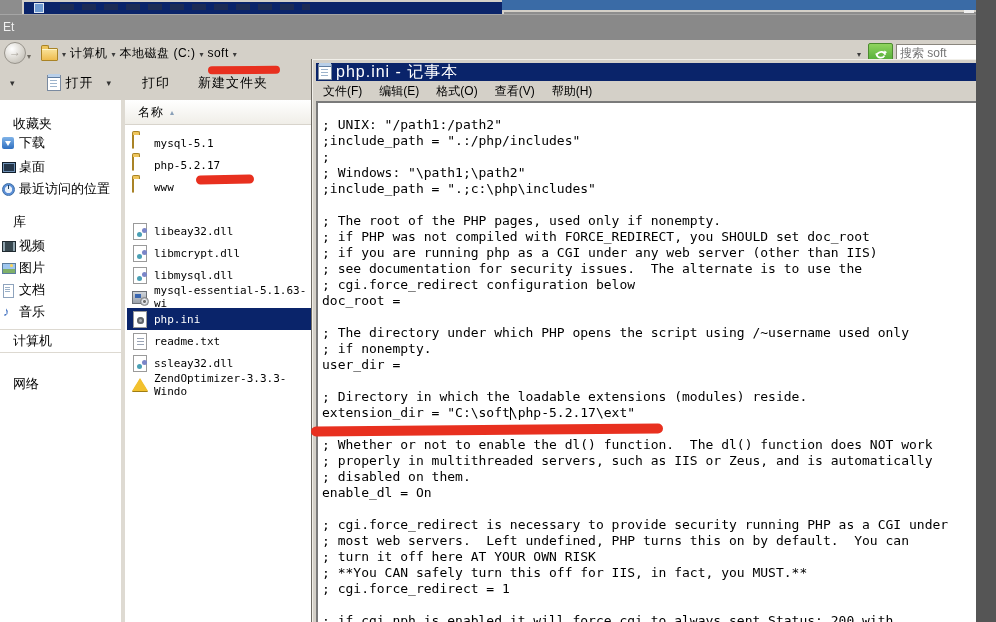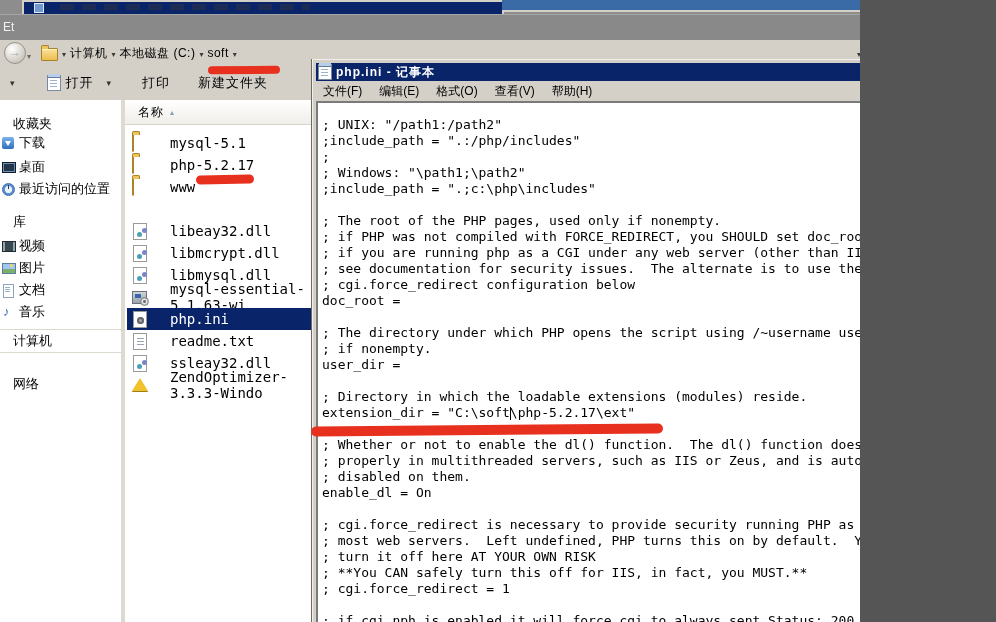--- a/index.html
+++ b/index.html
@@ -1,16 +1,16 @@
 <!DOCTYPE html>
 <html><head>
 <meta charset="utf-8">
 <style>
   html,body{margin:0;padding:0;background:#555;}
-  .screen{position:relative;width:860px;height:622px;overflow:hidden;background:#4d7c0f;
+  .screen{position:relative;width:976px;height:622px;overflow:hidden;background:#4d7c0f;
           font-family:"Liberation Sans","DejaVu Sans",sans-serif;color:#000;}
   .abs{position:absolute;}
 
   
   .top-bg{left:0;top:0;width:996px;height:14px;background:#8d8d8d;}
   .frag-win{left:22px;top:0;width:478px;height:13px;background:#0a246a;border:2px solid #d4d0c8;border-bottom:none;}
   .frag-icon{left:34px;top:3px;width:8px;height:8px;background:#6f9ad0;border:1px solid #dfe8f4;}
   .frag-text{left:60px;top:4px;width:250px;height:6px;
      background:repeating-linear-gradient(90deg,#1d2c55 0 14px,transparent 14px 22px);}
   .frag-blue{left:502px;top:0;width:494px;height:10px;background:#3a6ba6;border-bottom:2px solid #d4d0c8;}
@@ -48,21 +48,21 @@
      border-bottom:1px solid #d8d4cc;border-right:1px solid #d8d4cc;display:flex;align-items:center;font-size:12px;letter-spacing:1px;}
   .col-header .txt{margin-left:13px;}
   .col-header .sort{font-size:8px;color:#8aa0b8;margin-left:6px;}
 
   .side-item{position:absolute;left:0;width:121px;height:18px;display:flex;align-items:center;font-size:13px;}
   .side-item .sic{margin-left:2px;margin-right:4px;flex:0 0 auto;}
   .side-item.hdr .lbl{margin-left:13px;}
   .side-sep{position:absolute;left:0;width:121px;height:1px;background:#ddd9d1;}
 
   .file-row{position:absolute;left:0;width:187px;height:22px;display:flex;align-items:center;
-     font-family:"DejaVu Sans Mono","Liberation Mono",monospace;font-size:14px;gap:16px;}
+     font-family:"DejaVu Sans Mono","Liberation Mono",monospace;font-size:11px;}
   .file-row .fic{margin-left:7px;margin-right:6px;flex:0 0 auto;width:16px;height:16px;position:relative;}
   .file-row.selected{left:2px;width:185px;background:#0a246a;color:#fff;}
   .file-row.selected .fic{margin-left:5px;}
 
   
   .i-folder{position:relative;width:15px;height:11px;margin-top:3px;border-radius:1px;
      background:linear-gradient(180deg,#f9e39a,#eebc4e);border:1px solid #a98326;box-shadow:inset 0 1px 0 #fcf3c8;}
   .i-folder::before{content:"";position:absolute;left:-1px;top:-4px;width:6px;height:3px;background:#eec55c;border:1px solid #a98326;border-bottom:none;border-radius:2px 2px 0 0;}
   .pagebase{position:absolute;left:1px;top:0;width:12px;height:15px;background:#fff;border:1px solid #9a9a9a;}
   .i-dll::after{content:"";position:absolute;left:3px;bottom:2px;width:5px;height:5px;border-radius:50%;background:#4aa0b5;box-shadow:5px -4px 0 0 #7b86c8;}
@@ -87,21 +87,21 @@
   .s-pic::before{content:"";position:absolute;left:0;top:2px;width:12px;height:9px;border:1px solid #5b7d9e;background:linear-gradient(#9fc7ef 55%,#7fb069 55%);}
   .s-pic::after{content:"";position:absolute;right:2px;top:3px;width:3px;height:3px;border-radius:50%;background:#ffd54f;}
   .s-doc::before{content:"";position:absolute;left:1px;top:1px;width:9px;height:12px;background:#fff;border:1px solid #8ea3bd;}
   .s-doc::after{content:"";position:absolute;left:3px;top:4px;width:5px;height:1px;background:#9ab0c8;box-shadow:0 2px 0 #9ab0c8,0 4px 0 #9ab0c8;}
   .s-music::before{content:"♪";position:absolute;left:1px;top:0;color:#3f6fbf;font-size:13px;line-height:14px;}
 
   
   .notepad{left:312px;top:59px;width:700px;height:580px;background:#d4d0c8;
      border-left:1px solid #f1efe9;border-top:1px solid #f1efe9;box-shadow:-1px 0 0 #6e6a63;padding:3px;box-sizing:border-box;}
   .np-title{height:18px;background:#0a246a;display:flex;align-items:center;gap:4px;padding-left:2px;}
-  .np-title .t{color:#fff;font-weight:bold;font-size:12px;letter-spacing:1px;}
+  .np-title .t{color:#fff;font-weight:normal;font-size:16px;letter-spacing:1px;}
   .np-menu{height:20px;display:flex;align-items:center;gap:17px;padding-left:7px;font-size:12px;}
   .np-body{position:relative;height:533px;background:#fff;border:2px solid;border-color:#7a7a7a #fdfdfd #fdfdfd #7a7a7a;overflow:hidden;}
   .np-text{margin:0;padding:14px 0 0 4px;font-family:"DejaVu Sans Mono","Liberation Mono",monospace;font-size:13px;line-height:16px;white-space:pre;}
   .np-caret{left:510px;top:407px;width:1px;height:13px;background:#000;}
 
   
   .redmark{background:#e8301f;border-radius:5px;z-index:60;}
   .rm1{left:208px;top:66px;width:72px;height:8px;transform:rotate(-.5deg);}
   .rm2{left:196px;top:175px;width:58px;height:9px;transform:rotate(-1deg);}
   .rm3{left:311px;top:425px;width:352px;height:10px;transform:rotate(-.5deg);}

